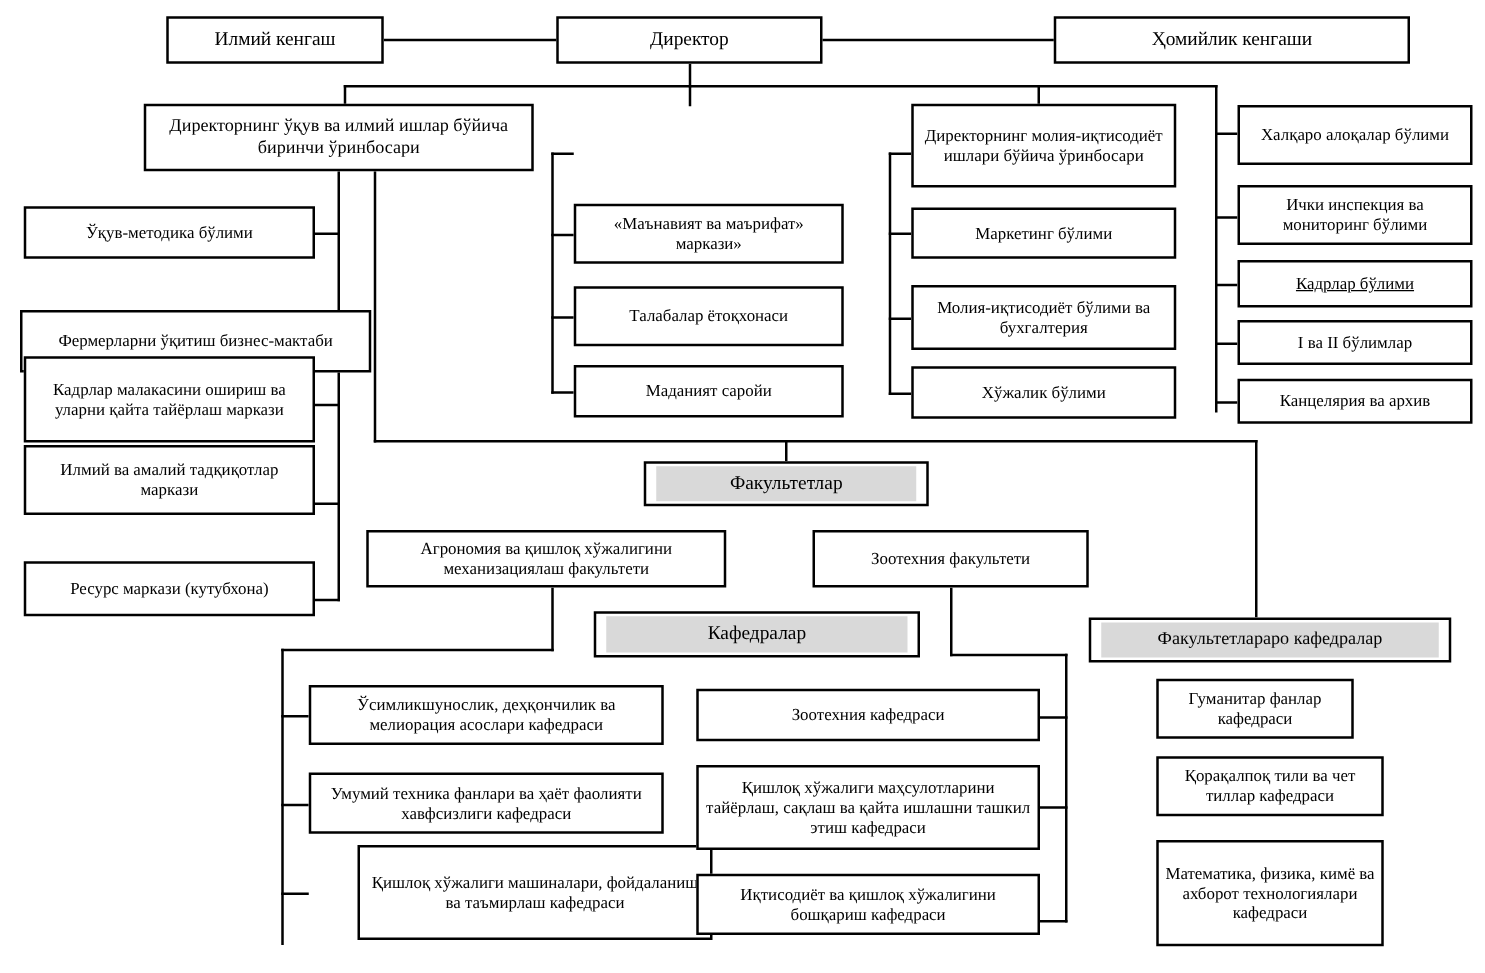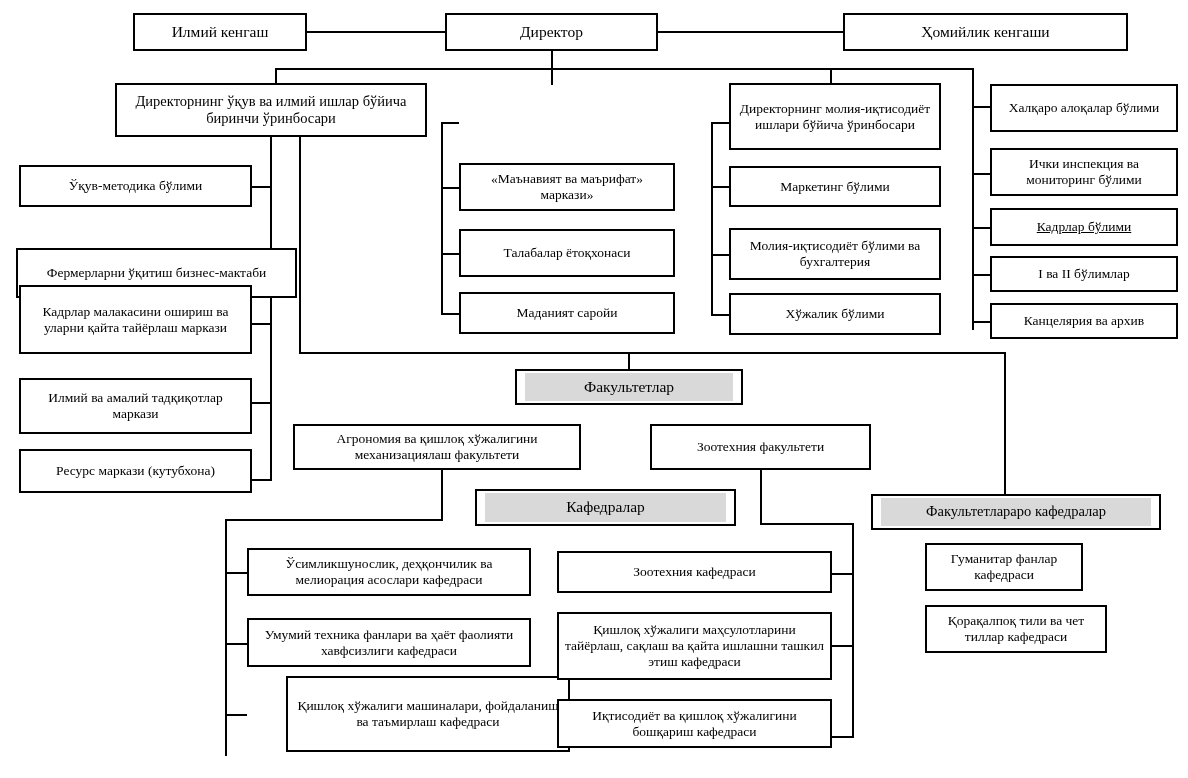--- a/index.html
+++ b/index.html
@@ -161,21 +161,21 @@
 
   <div class="node f13" style="left:19px; top:165px; width:233px; height:42px;">
     <span>Ўқув-методика бўлими</span>
   </div>
   <div class="node f13" style="left:16px; top:224px; width:281px; height:50px;margin-top:24px;">
     <span>Фермерларни ўқитиш бизнес-мактаби</span>
   </div>
   <div class="node f13" style="left:19px; top:285px; width:233px; height:69px;">
     <span>Кадрлар малакасини ошириш ва уларни қайта тайёрлаш маркази</span>
   </div>
-  <div class="node f13" style="left:19px; top:378px; width:233px; height:56px;">
+  <div class="node f13" style="left:19px; top:356px; width:233px; height:56px;">
     <span>Илмий ва амалий тадқиқотлар маркази</span>
   </div>
   <div class="node f13" style="left:19px; top:449px; width:233px; height:44px;">
     <span>Ресурс маркази (кутубхона)</span>
   </div>
 
   <div class="node f13" style="left:459px; top:163px; width:216px; height:48px;">
     <span>«Маънавият ва маърифат» маркази»</span>
   </div>
   <div class="node f13" style="left:459px; top:229px; width:216px; height:48px;">
@@ -233,14 +233,17 @@
   <div class="node f13" style="left:557px; top:699px; width:275px; height:49px;">
     <span>Иқтисодиёт ва қишлоқ хўжалигини бошқариш кафедраси</span>
   </div>
 
   <div class="node f13" style="left:925px; top:543px; width:158px; height:48px;">
     <span>Гуманитар фанлар кафедраси</span>
   </div>
   <div class="node f13" style="left:925px; top:605px; width:182px; height:48px;">
     <span>Қорақалпоқ тили ва чет тиллар кафедраси</span>
   </div>
+  <div class="node f13" style="left:925px; top:672px; width:182px; height:85px;">
+    <span>Математика, физика, кимё ва ахборот технологиялари кафедраси</span>
+  </div>
 
 </div>
 
 </body></html>

